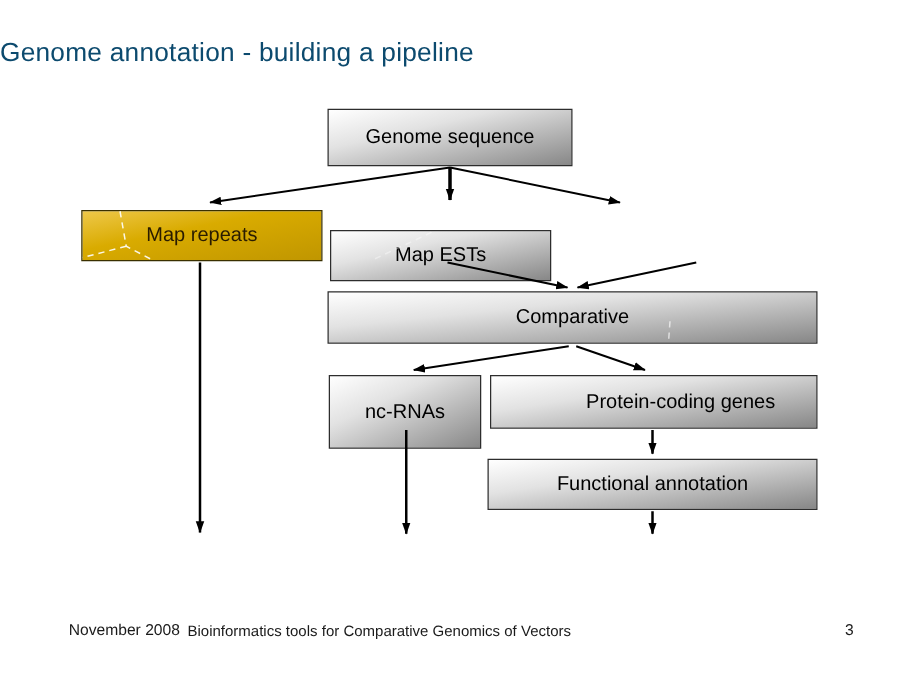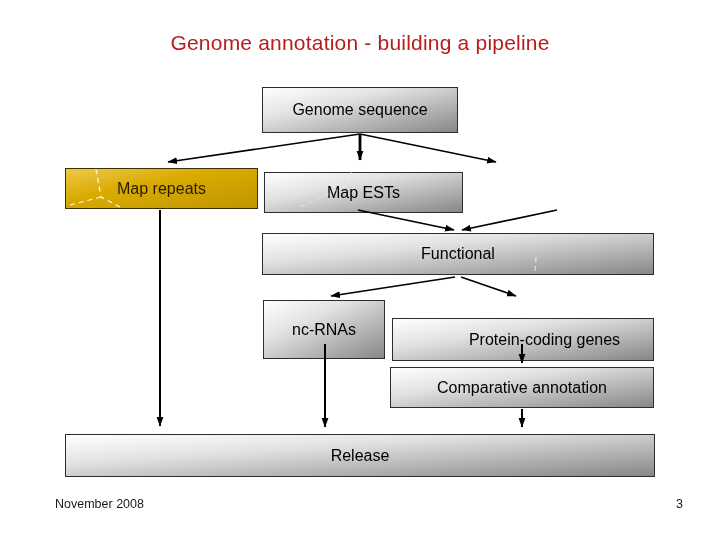--- a/index.html
+++ b/index.html
@@ -13,23 +13,23 @@
     width: 720px;
     height: 540px;
     background: #ffffff;
     overflow: hidden;
   }
   .slide-title {
     position: absolute;
     top: 31px;
     left: 0;
     width: 720px;
-    text-align: center;
+    text-align: left;
     font-size: 21px;
-    color: #b91c1c;
+    color: #0c4a6e;
     letter-spacing: 0.2px;
   }
   .node {
     position: absolute;
     box-sizing: border-box;
     display: flex;
     align-items: center;
     justify-content: center;
     border: 1px solid #2d2d2d;
     background: linear-gradient(to bottom right, #ffffff 0%, #e2e2e2 35%, #878787 100%);
@@ -37,25 +37,25 @@
     color: #000000;
     white-space: nowrap;
   }
   .node.gold {
     background: linear-gradient(to bottom right, #eec84a 0%, #d9ab00 40%, #c09600 100%);
     border-color: #3a3000;
     color: #2a1c00;
   }
   #n-genome      { left: 262px; top:  87px; width: 196px; height: 46px; }
   #n-repeats     { left:  65px; top: 168px; width: 193px; height: 41px; }
-  #n-ests        { left: 264px; top: 172px; width: 199px; height: 41px; }
+  #n-ests        { left: 264px; top: 184px; width: 177px; height: 41px; }
   #n-peptides    { left: 463px; top: 168px; width: 191px; height: 41px; }
   #n-genefinding { left: 262px; top: 233px; width: 392px; height: 42px; }
   #n-ncrnas      { left: 263px; top: 300px; width: 122px; height: 59px; }
-  #n-protein     { left: 392px; top: 318px; width: 262px; height: 43px; padding-left: 43px; }
+  #n-protein     { left: 392px; top: 300px; width: 262px; height: 43px; padding-left: 43px; }
   #n-functional  { left: 390px; top: 367px; width: 264px; height: 41px; }
   #n-release     { left:  65px; top: 434px; width: 590px; height: 43px; }
   #arrow-layer {
     position: absolute;
     left: 0; top: 0;
     width: 720px; height: 540px;
     pointer-events: none;
   }
   .footer-item {
     position: absolute;
@@ -81,38 +81,35 @@
   <div class="node" id="n-genome">
     <span>Genome sequence</span>
   </div>
 
   <div class="node" id="n-ests">
     <span>Map ESTs</span>
   </div>
 
 
   <div class="node" id="n-genefinding">
-    <span>Functional</span>
+    <span>Comparative</span>
   </div>
 
   <div class="node" id="n-ncrnas">
     <span>nc-RNAs</span>
   </div>
 
   <div class="node" id="n-protein">
     <span>Protein-coding genes</span>
   </div>
 
   <div class="node" id="n-functional">
-    <span>Comparative annotation</span>
+    <span>Functional annotation</span>
   </div>
 
-  <div class="node" id="n-release">
-    <span>Release</span>
-  </div>
 
   <svg id="arrow-layer" viewBox="0 0 720 540" xmlns="http://www.w3.org/2000/svg">
     <defs>
       <marker id="ah" markerUnits="userSpaceOnUse" markerWidth="11" markerHeight="9" refX="9" refY="4" orient="auto">
         <path d="M0,0.6 L9.6,4 L0,7.4 z" fill="#000000"></path>
       </marker>
     </defs>
     <g stroke="#000000" fill="none">
       <line x1="360" y1="134" x2="168" y2="162" stroke-width="1.6" marker-end="url(#ah)"></line>
       <line x1="360" y1="134" x2="360" y2="160" stroke-width="2.8" marker-end="url(#ah)"></line>
@@ -130,15 +127,16 @@
     <g stroke="#ffffff" fill="none" stroke-width="1.2" stroke-dasharray="5 4">
       <path d="M96,169 L101,197 L122,208" opacity="0.9"></path>
       <path d="M101,197 L66,206" opacity="0.9"></path>
       <path d="M300,207 L345,186 L352,171" opacity="0.4"></path>
       <path d="M470,170 L478,207" opacity="0.3"></path>
       <path d="M536,257 L535,271" opacity="0.65"></path>
     </g>
   </svg>
 
   <div class="footer-item" id="footer-date">November 2008</div>
+  <div class="footer-item" id="footer-title">Bioinformatics tools for Comparative Genomics of Vectors</div>
   <div class="footer-item" id="footer-page">3</div>
 
 </div>
 
 </body></html>

